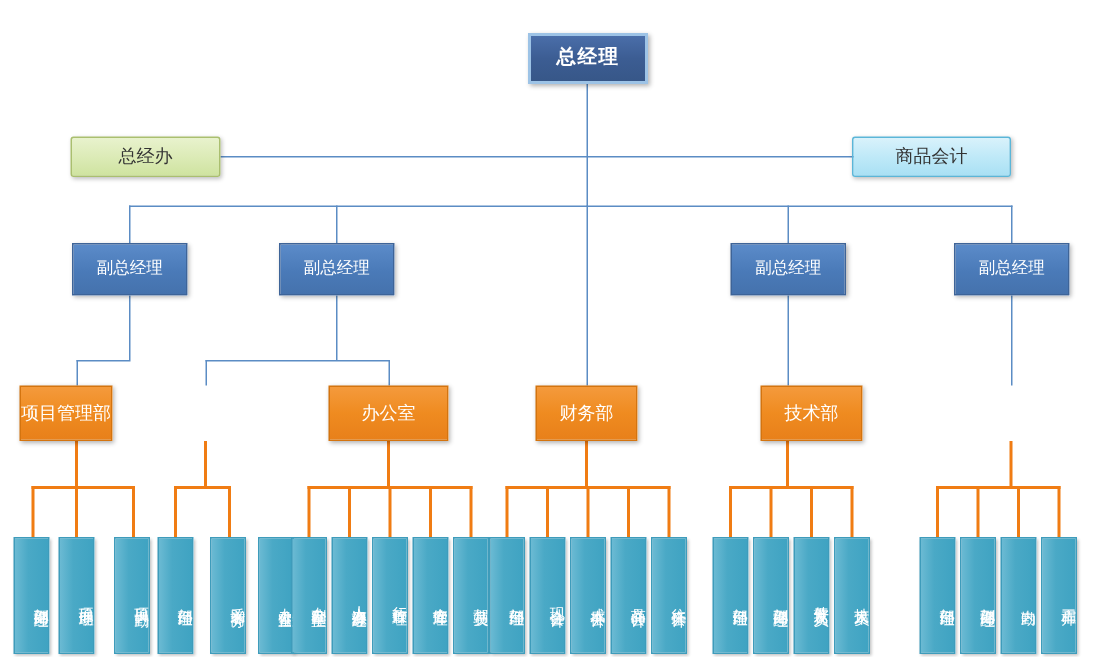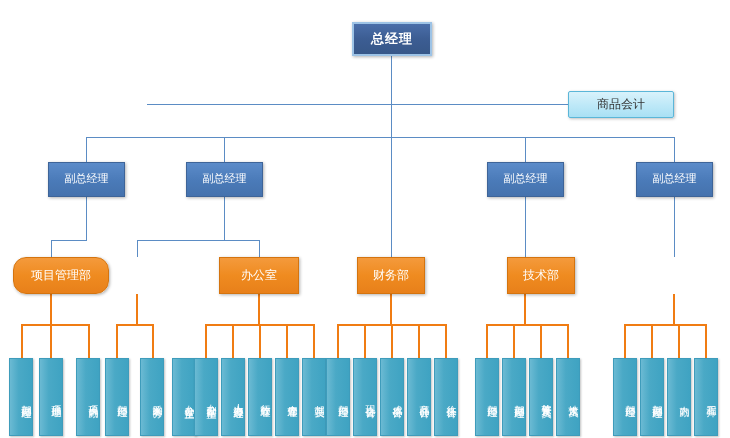--- a/index.html
+++ b/index.html
@@ -166,29 +166,30 @@
 
   <div class="link v orange" style="left:673px; top:294px; height:30px;"></div>
   <div class="link h orange" style="left:624px; top:324px; width:83px;"></div>
   <div class="link v orange" style="left:624px; top:324px; height:34px;"></div>
   <div class="link v orange" style="left:651px; top:324px; height:34px;"></div>
   <div class="link v orange" style="left:678px; top:324px; height:34px;"></div>
   <div class="link v orange" style="left:705px; top:324px; height:34px;"></div>
 
   <div class="node n-top" style="left:352px; top:22px; width:80px; height:34px;">总经理</div>
 
+  <div class="node n-staff-green" style="left:47px; top:91px; width:100px; height:27px;">总经办</div>
 
   <div class="node n-staff-cyan" style="left:568px; top:91px; width:106px; height:27px;">商品会计</div>
 
   <div class="node n-vp" style="left:48px; top:162px; width:77px; height:35px;">副总经理</div>
   <div class="node n-vp" style="left:186px; top:162px; width:77px; height:35px;">副总经理</div>
   <div class="node n-vp" style="left:487px; top:162px; width:77px; height:35px;">副总经理</div>
   <div class="node n-vp" style="left:636px; top:162px; width:77px; height:35px;">副总经理</div>
 
-  <div class="node n-dept" style="left:13px; top:257px; width:96px; height:37px;border-radius:13px;">项目管理部</div>
+  <div class="node n-dept" style="left:13px; top:257px; width:62px; height:37px;">项目管理部</div>
   <div class="node n-dept" style="left:357px; top:257px; width:68px; height:37px;">财务部</div>
   <div class="node n-dept" style="left:219px; top:257px; width:80px; height:37px;">办公室</div>
   <div class="node n-dept" style="left:507px; top:257px; width:68px; height:37px;">技术部</div>
 
   <div class="node n-leaf" style="left:9px; top:358px; width:24px; height:78px;">部门副经理</div>
   <div class="node n-leaf" style="left:39px; top:358px; width:24px; height:78px;">项目助理</div>
   <div class="node n-leaf" style="left:76px; top:358px; width:24px; height:78px;">项目内勤</div>
 
   <div class="node n-leaf" style="left:105px; top:358px; width:24px; height:78px;">部门经理</div>
   <div class="node n-leaf" style="left:140px; top:358px; width:24px; height:78px;">采购商务</div>

